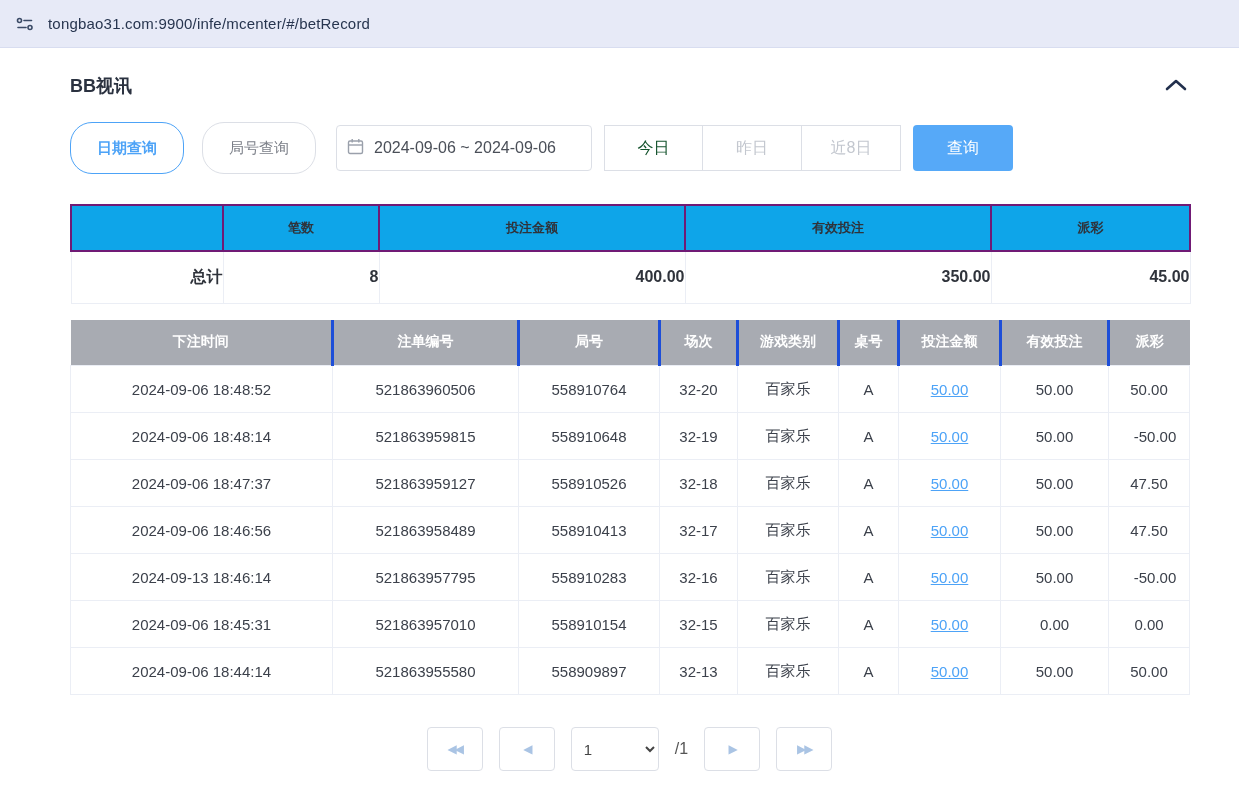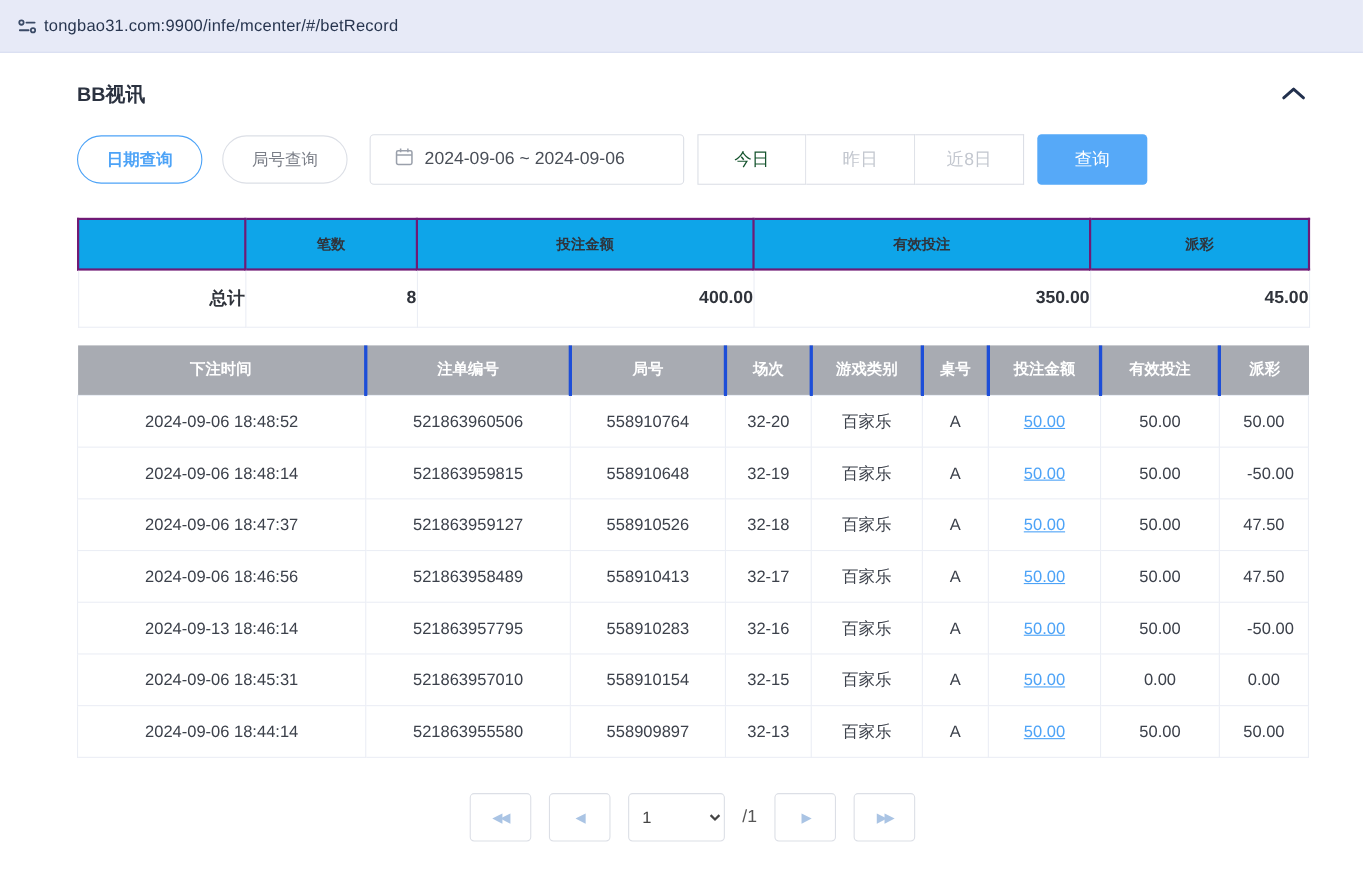--- a/index.html
+++ b/index.html
@@ -2,38 +2,38 @@
 <html><head>
 <meta charset="utf-8">
 <style>
   * { box-sizing: border-box; margin: 0; padding: 0; }
   html,body { background: #ffffff; }
   body { font-family: "Liberation Sans", "DejaVu Sans", sans-serif; }
   .page { width: 1239px; height: 799px; overflow: hidden; background: #fff; position: relative; }
 
   
   .addr-bar { height: 48px; background: #e7eaf7; border-bottom: 1px solid #d8ddf0;
-              display: flex; align-items: center; padding: 0 14px; gap: 4px; }
+              display: flex; align-items: center; padding: 0 14px; gap: 12px; }
   .addr-icon { width: 22px; height: 22px; display: flex; align-items: center; justify-content: center; }
   .addr-url { font-size: 15px; color: #27354f; letter-spacing: 0.2px; }
 
   
   .content { padding: 0 50px 0 70px; }
   .panel-head { display: flex; justify-content: space-between; align-items: center; margin-top: 26px; gap: 48px; }
   .title { font-size: 18px; font-weight: bold; color: #2b3240; }
   .collapse-btn { background: none; border: none; cursor: pointer; padding: 2px; }
 
   
   .filters { display: flex; align-items: center; margin-top: 24px; }
-  .btn-pill { height: 44px; padding: 0 26px; border-radius: 22px; background: #fff;
+  .btn-pill { height: 52px; padding: 0 26px; border-radius: 22px; background: #fff;
               font-size: 15px; cursor: pointer; }
   .btn-pill.active { border: 1px solid #4da3f7; color: #4da3f7; font-weight: bold; }
   .btn-pill.inactive { border: 1px solid #dcdfe6; color: #7a7e87; margin-left: 18px; }
-  .date-box { height: 46px; width: 286px; border: 1px solid #dcdfe6; border-radius: 4px;
-              display: flex; align-items: center; padding: 0 22px; gap: 10px; margin-left: 20px;
+  .date-box { height: 46px; width: 256px; border: 1px solid #dcdfe6; border-radius: 4px;
+              display: flex; align-items: center; padding: 0 10px; gap: 10px; margin-left: 20px;
               background: #fff; cursor: pointer; }
   .date-text { font-size: 16px; color: #4a4f58; }
   .seg { display: flex; margin-left: 12px; }
   .seg button { height: 46px; width: 99px; background: #fff; border: 1px solid #dcdfe6;
                 font-size: 16px; cursor: pointer; }
   .seg button:not(:first-child) { border-left: none; }
   .seg .active { color: #14532d; }
   .seg .inactive { color: #c3c7cf; }
   .btn-primary { height: 46px; width: 100px; background: #56a9f8; color: #fff; border: none;
                  border-radius: 4px; font-size: 16px; margin-left: 12px; cursor: pointer; }

